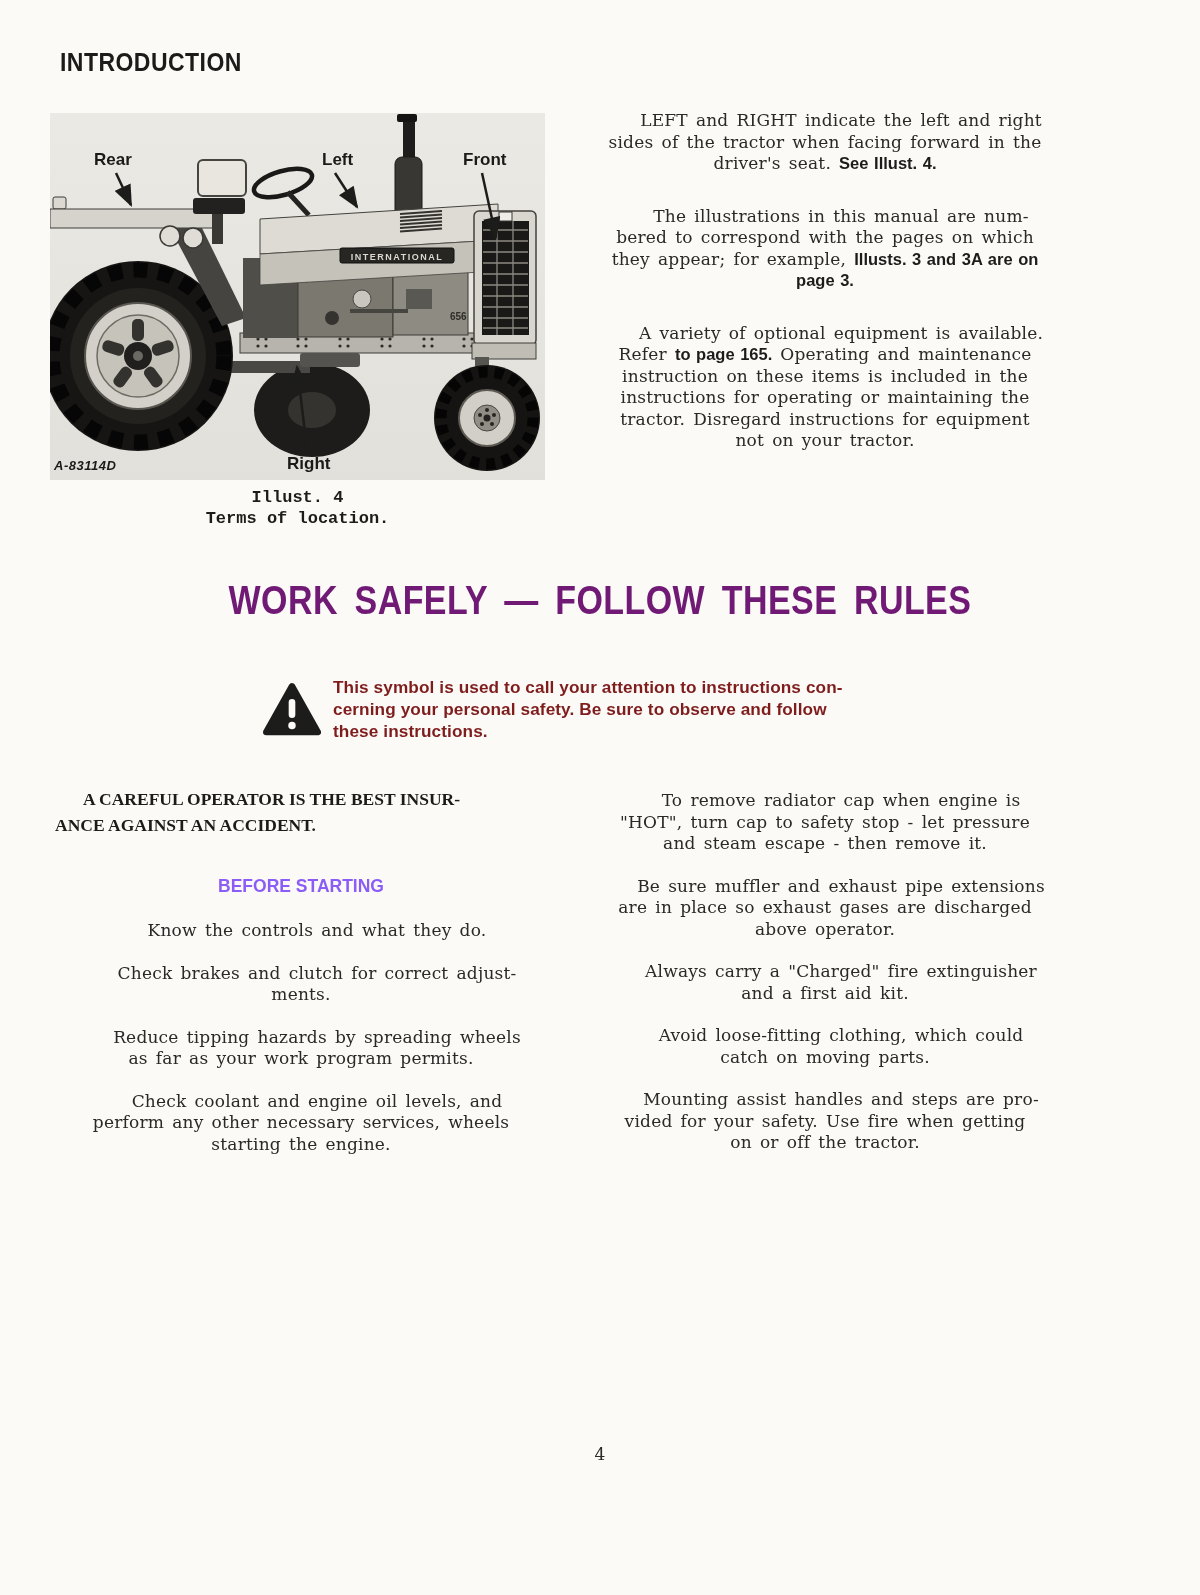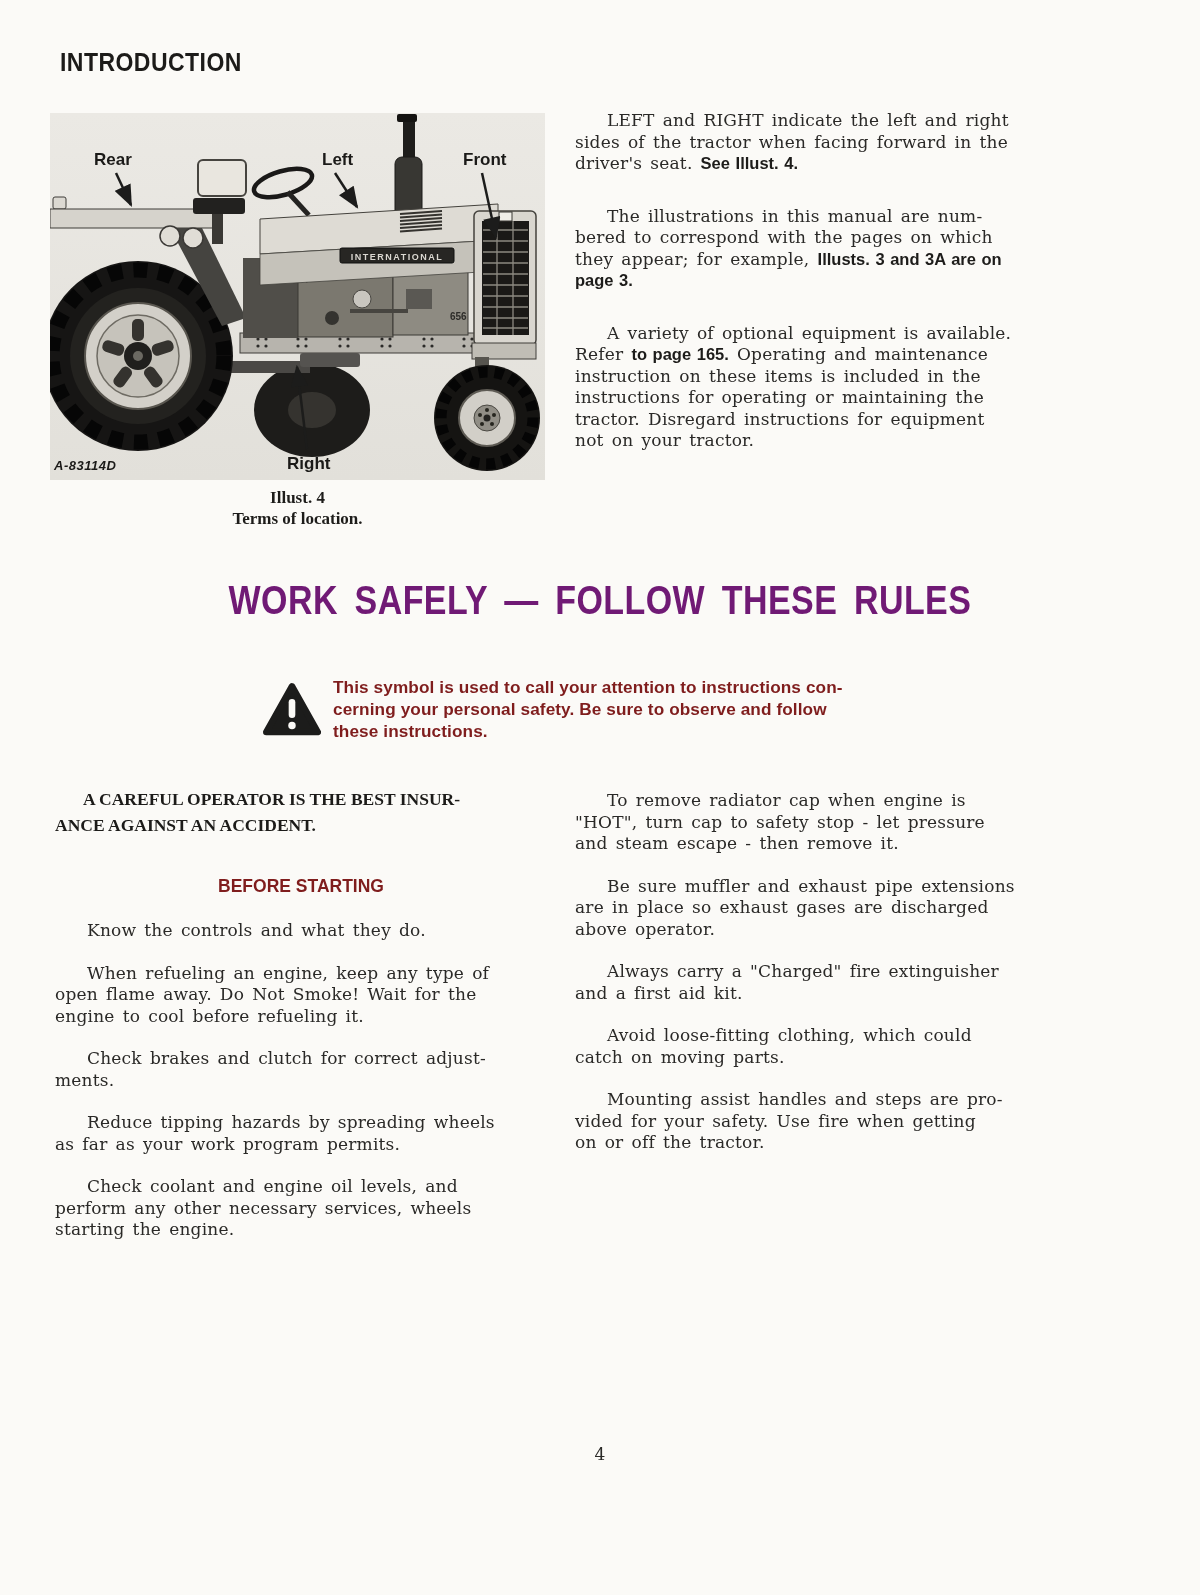--- a/index.html
+++ b/index.html
@@ -8,27 +8,27 @@
     background:#fbfaf7;color:#2a2927;overflow:hidden;
     font-family:"DejaVu Serif", serif;
   }
   #title{position:absolute;left:52px;top:40px;margin:8px;font-size:25px;
     font-family:"Liberation Sans", sans-serif;font-weight:700;color:#1c1b19;letter-spacing:0.5px;}
   #title .cond{display:inline-block;transform:scaleX(0.92);transform-origin:left center;}
 
   
   #figure{position:absolute;left:50px;top:113px;width:495px;}
   #figure svg.photo{display:block;width:495px;height:367px;}
-  .caption{margin-top:7px;text-align:center;font-family:Liberation Serif, serif;
+  .caption{margin-top:7px;text-align:center;font-family:Liberation Mono, monospace;
     font-weight:700;font-size:17px;line-height:21px;color:#1d1c1a;}
 
   
   #intro-col{position:absolute;left:575px;top:110px;width:500px;}
   p.body{margin:0 0 31px 0;font-size:17px;line-height:21.5px;white-space:pre-line;
-    text-indent:32px;letter-spacing:0.2px;word-spacing:2.5px;color:#2a2927;}
+    text-indent:32px;letter-spacing:0.2px;word-spacing:2.5px;color:#2a2927;text-align:center;}
   .ref{font-family:"Liberation Sans", sans-serif;font-weight:700;font-size:16.5px;
     letter-spacing:0;word-spacing:1px;color:#1d1c1a;}
 
   
   #safety-heading{position:absolute;left:0;top:578px;width:1200px;margin:0;text-align:center;
     font-family:"Liberation Sans", sans-serif;font-weight:700;font-size:40px;color:#701a75;
     letter-spacing:0.5px;word-spacing:8px;}
   #safety-heading .cond{display:inline-block;transform:scaleX(0.85);transform-origin:center;}
 
   
@@ -37,21 +37,21 @@
     font-family:"Liberation Sans", sans-serif;font-weight:700;font-size:17.2px;
     line-height:22px;color:#7f1d1d;white-space:pre-line;letter-spacing:0.1px;}
 
   
   #col-left{position:absolute;left:55px;top:786px;width:492px;}
   #col-right{position:absolute;left:575px;top:790px;width:500px;}
   #col-left p.body,#col-right p.body{margin-bottom:21px;}
   .colhead{margin:0 0 38px 0;font-family:Liberation Serif, serif;font-weight:700;
     font-size:17.5px;line-height:26px;text-indent:28px;white-space:pre-line;color:#1c1b19;}
   .subhead{margin:0 0 23px 0;text-align:center;font-family:"Liberation Sans", sans-serif;
-    font-weight:700;font-size:17.5px;color:#7f1d1d;}
+    font-weight:700;font-size:17.5px;color:#8b5cf6;}
 
   #page-number{position:absolute;left:0;top:1444px;width:1200px;text-align:center;
     font-size:17px;color:#2a2927;}
 </style>
 </head>
 <body>
 
 <div class="page">
 
   <h1 id="title"><span class="cond">INTRODUCTION</span></h1>
@@ -260,23 +260,20 @@
   </svg>
   <p id="warning-text">This symbol is used to call your attention to instructions con-
 cerning your personal safety. Be sure to observe and follow
 these instructions.</p>
 
   <div id="col-left">
     <p class="colhead">A CAREFUL OPERATOR IS THE BEST INSUR-
 ANCE AGAINST AN ACCIDENT.</p>
     <p class="subhead">BEFORE STARTING</p>
     <p class="body">Know the controls and what they do.</p>
-    <p class="body">When refueling an engine, keep any type of
-open flame away. Do Not Smoke! Wait for the
-engine to cool before refueling it.</p>
     <p class="body">Check brakes and clutch for correct adjust-
 ments.</p>
     <p class="body">Reduce tipping hazards by spreading wheels
 as far as your work program permits.</p>
     <p class="body">Check coolant and engine oil levels, and
 perform any other necessary services, wheels
 starting the engine.</p>
   </div>
 
   <div id="col-right">

